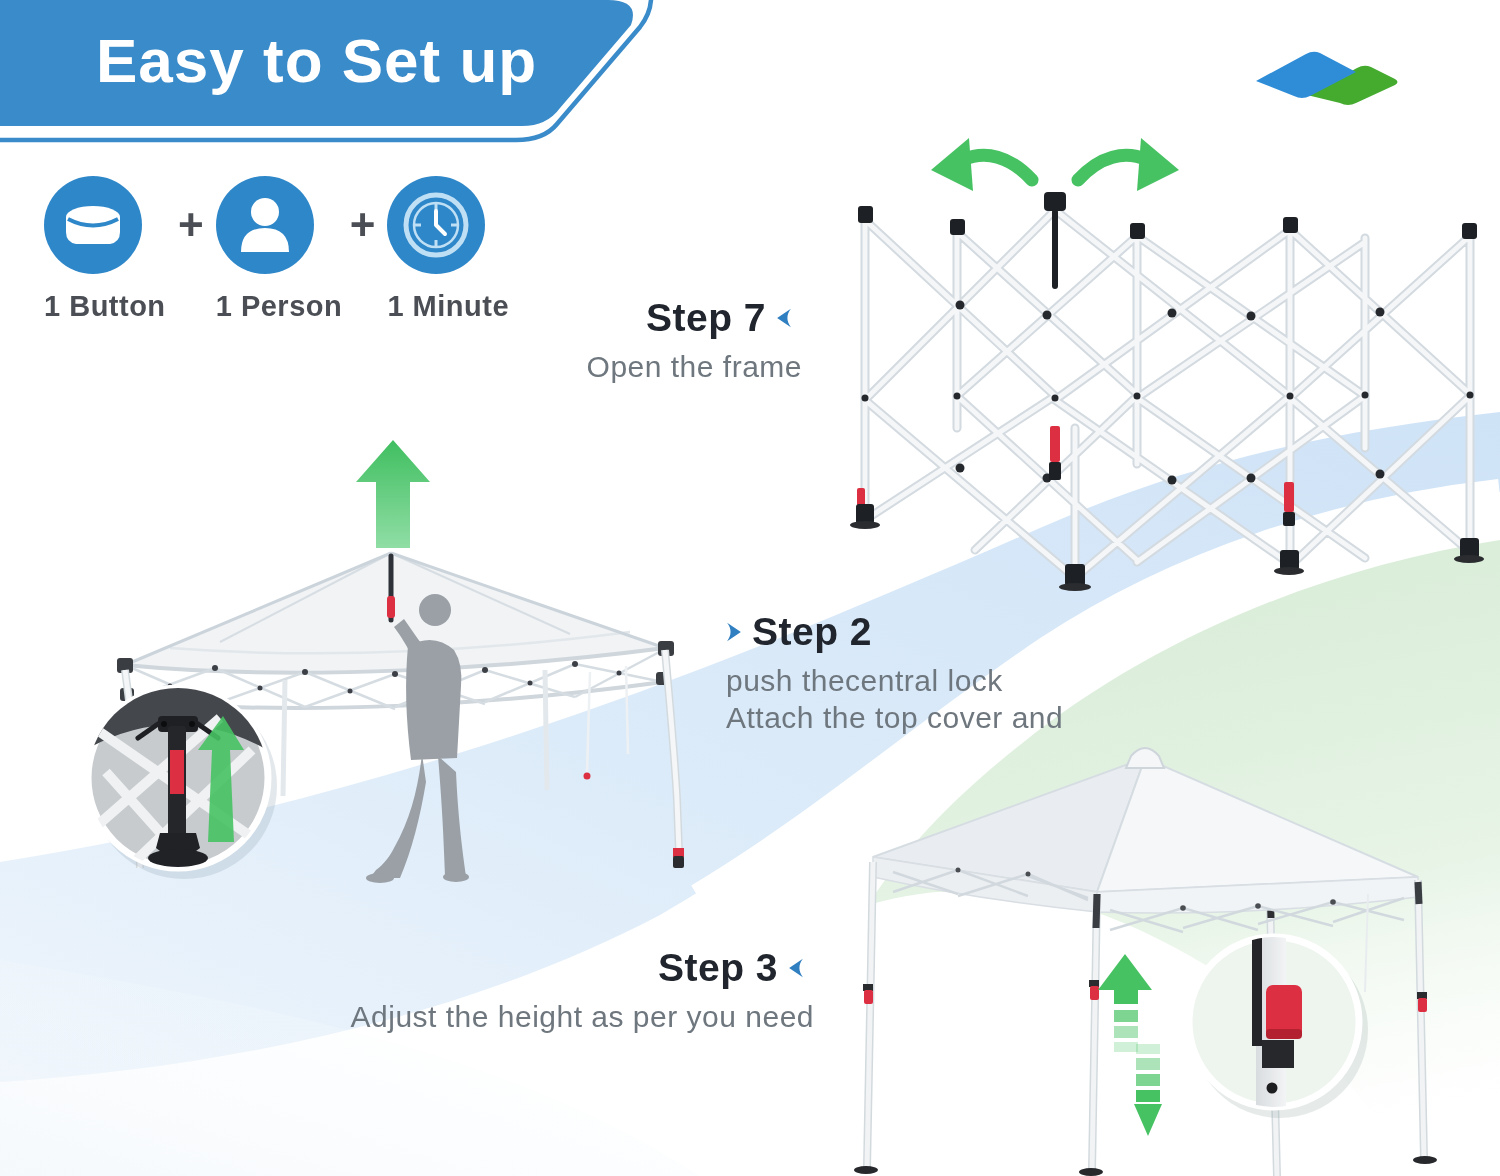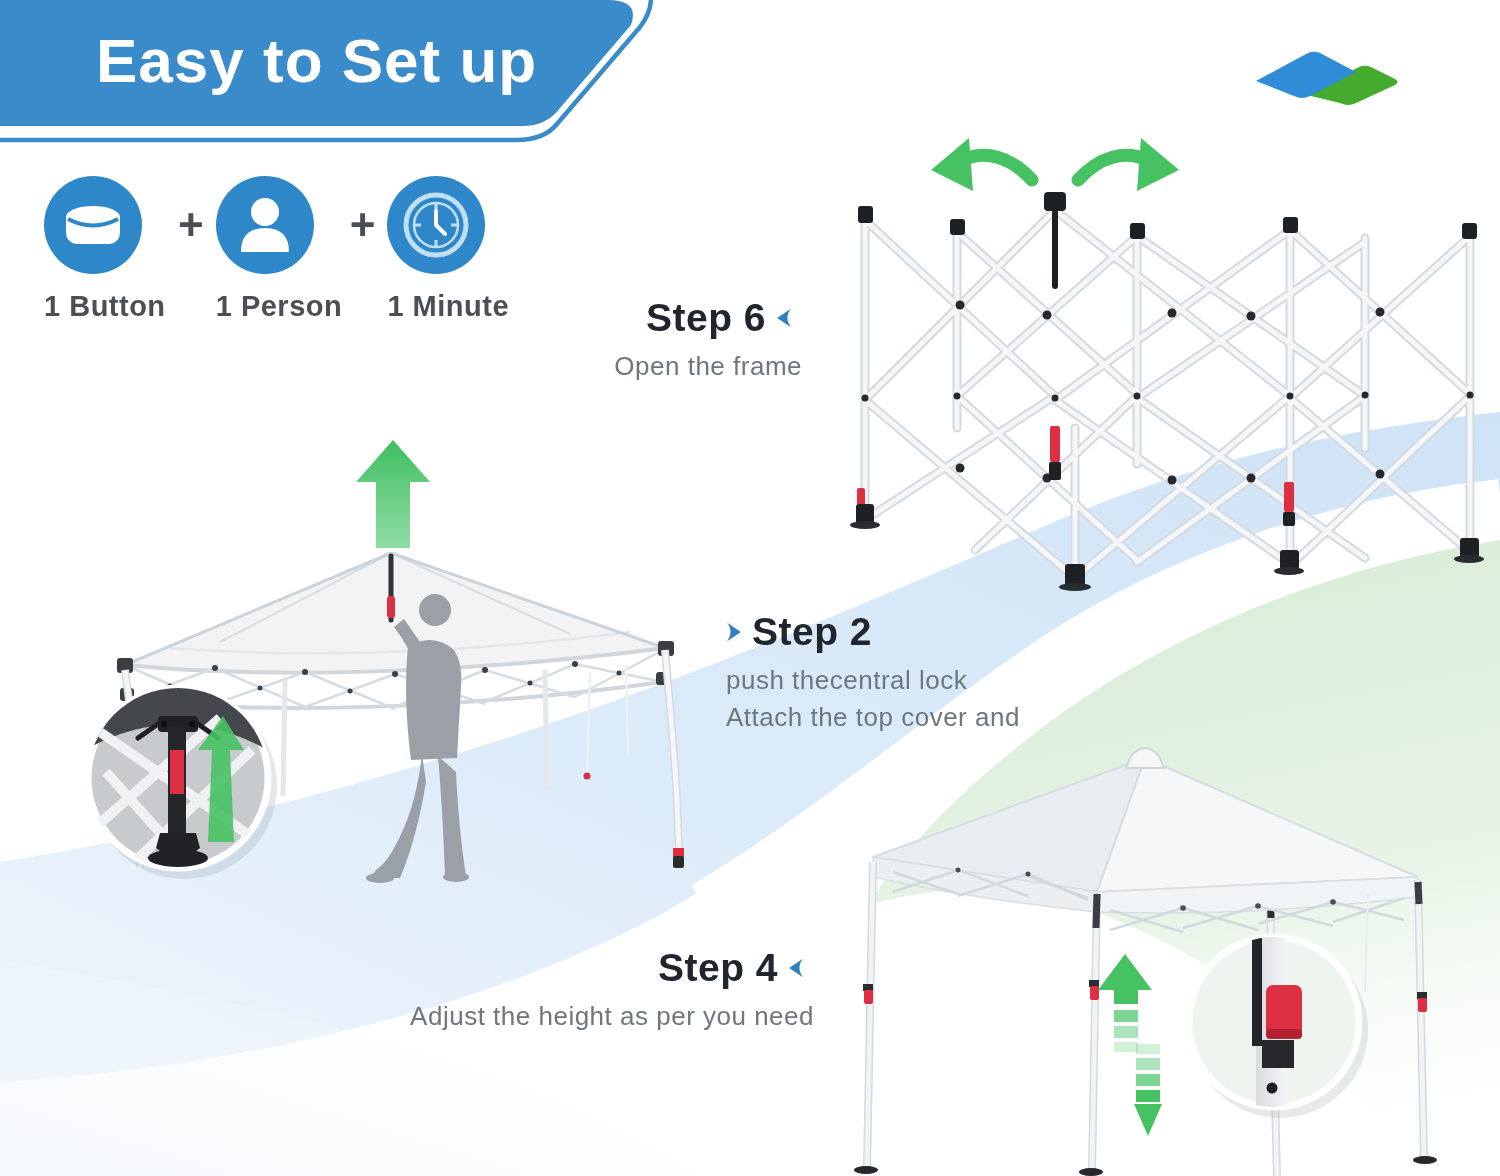--- a/index.html
+++ b/index.html
@@ -25,21 +25,21 @@
     height:98px;display:flex;align-items:center;margin:0 12px;
     font-size:44px;font-weight:bold;color:var(--label-gray,#4b4f55);
   }
   
   .step-title{
     font-size:39px;font-weight:bold;color:var(--title-dark,#21262e);
     line-height:1;letter-spacing:0.5px;display:flex;align-items:center;
   }
   .step-title .glyph{margin:0 10px;}
   .step-desc{
-    margin-top:11px;font-size:26px;color:var(--body-gray,#6e767e);line-height:37px;
+    margin-top:11px;font-size:30px;color:var(--body-gray,#6e767e);line-height:37px;
     letter-spacing:0.5px;
   }
   #step1-block{left:430px;top:298px;width:372px;}
   #step1-block .step-title{justify-content:flex-end;}
   #step1-block .step-desc{text-align:right;}
   #step2-block{left:726px;top:612px;width:420px;}
   #step3-block{left:322px;top:948px;width:492px;}
   #step3-block .step-title{justify-content:flex-end;}
   #step3-block .step-desc{text-align:right;white-space:nowrap;}
 </style>
@@ -370,21 +370,21 @@
         <rect x="418" y="243" width="36" height="54" rx="7" fill="var(--red,#dd2f42)"></rect>
         <rect x="418" y="287" width="36" height="10" rx="4" fill="#b3202f"></rect>
         <rect x="414" y="298" width="32" height="28" fill="#26282c"></rect>
         <circle cx="424" cy="346" r="5.5" fill="#1c1e20"></circle>
       </g>
     </g>
   </svg>
 
   <div class="abs" id="step1-block">
     <div class="step-title">
-      <span>Step 6</span>
+      <span>Step 7</span>
       <svg class="glyph" width="16" height="22" viewBox="0 0 14 18">
         <path d="M13,1 L1,9 L13,17 C9,12 9,6 13,1 Z" fill="var(--arrow-blue,#2f7fc1)"></path>
       </svg>
     </div>
     <div class="step-desc">Open the frame</div>
   </div>
 
   <div class="abs" id="step2-block">
     <div class="step-title">
       <svg class="glyph" style="margin-left:0" width="16" height="22" viewBox="0 0 14 18">
@@ -393,21 +393,21 @@
       <span>Step 2</span>
     </div>
     <div class="step-desc">
       <div>push thecentral lock</div>
       <div>Attach the top cover and</div>
     </div>
   </div>
 
   <div class="abs" id="step3-block">
     <div class="step-title">
-      <span>Step 4</span>
+      <span>Step 3</span>
       <svg class="glyph" width="16" height="22" viewBox="0 0 14 18">
         <path d="M13,1 L1,9 L13,17 C9,12 9,6 13,1 Z" fill="var(--arrow-blue,#2f7fc1)"></path>
       </svg>
     </div>
     <div class="step-desc">Adjust the height as per you need</div>
   </div>
 
 </div>
 
 </body></html>

